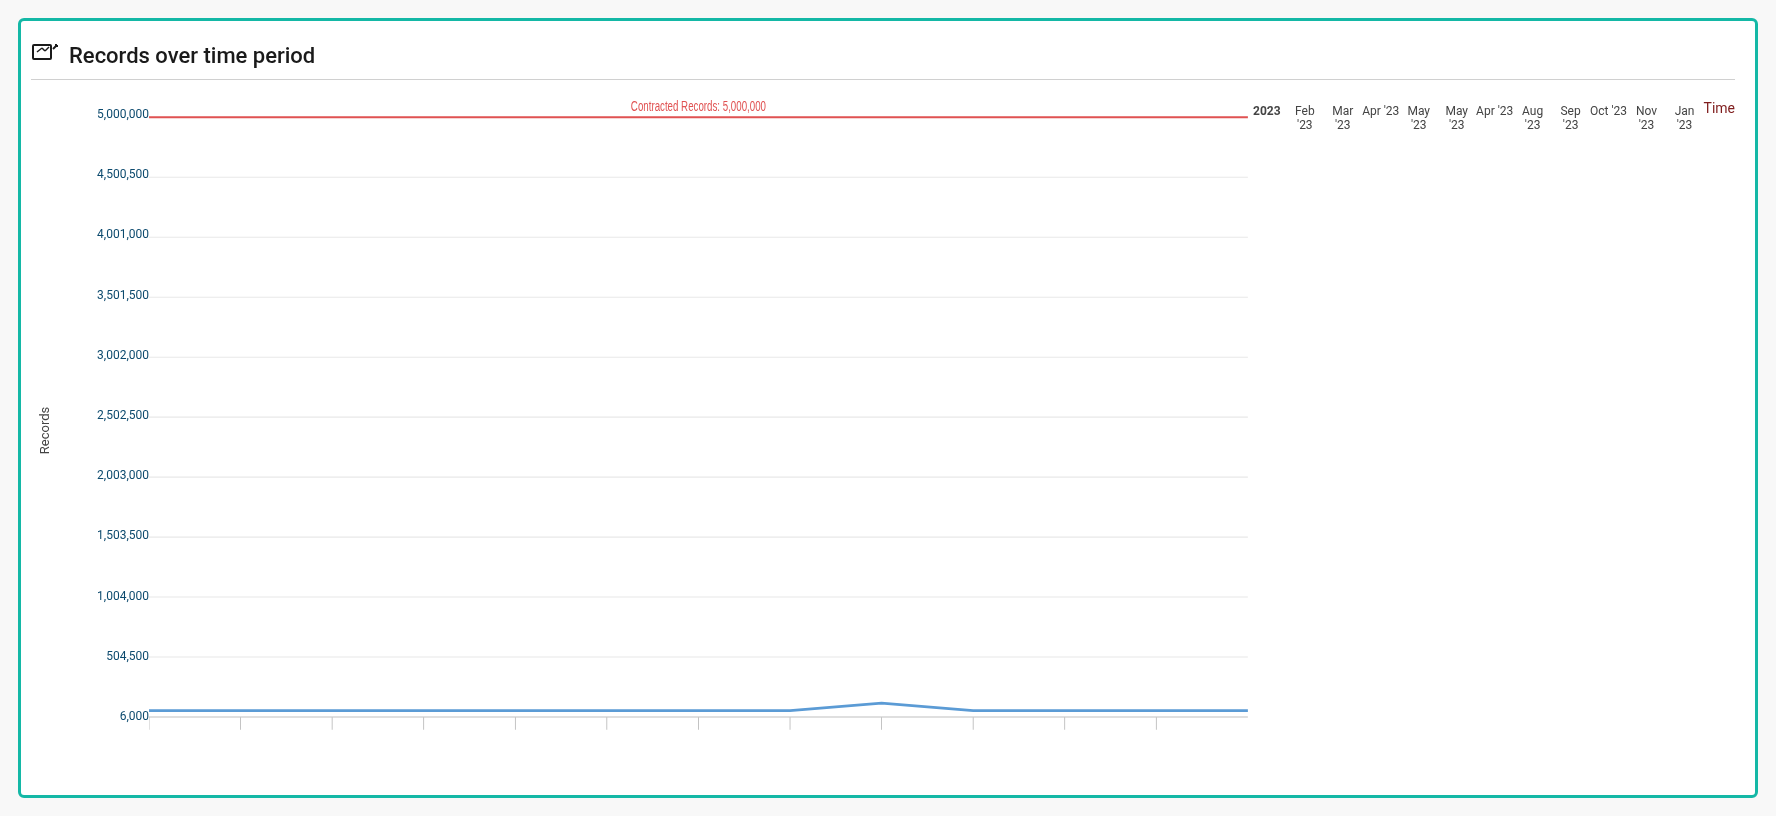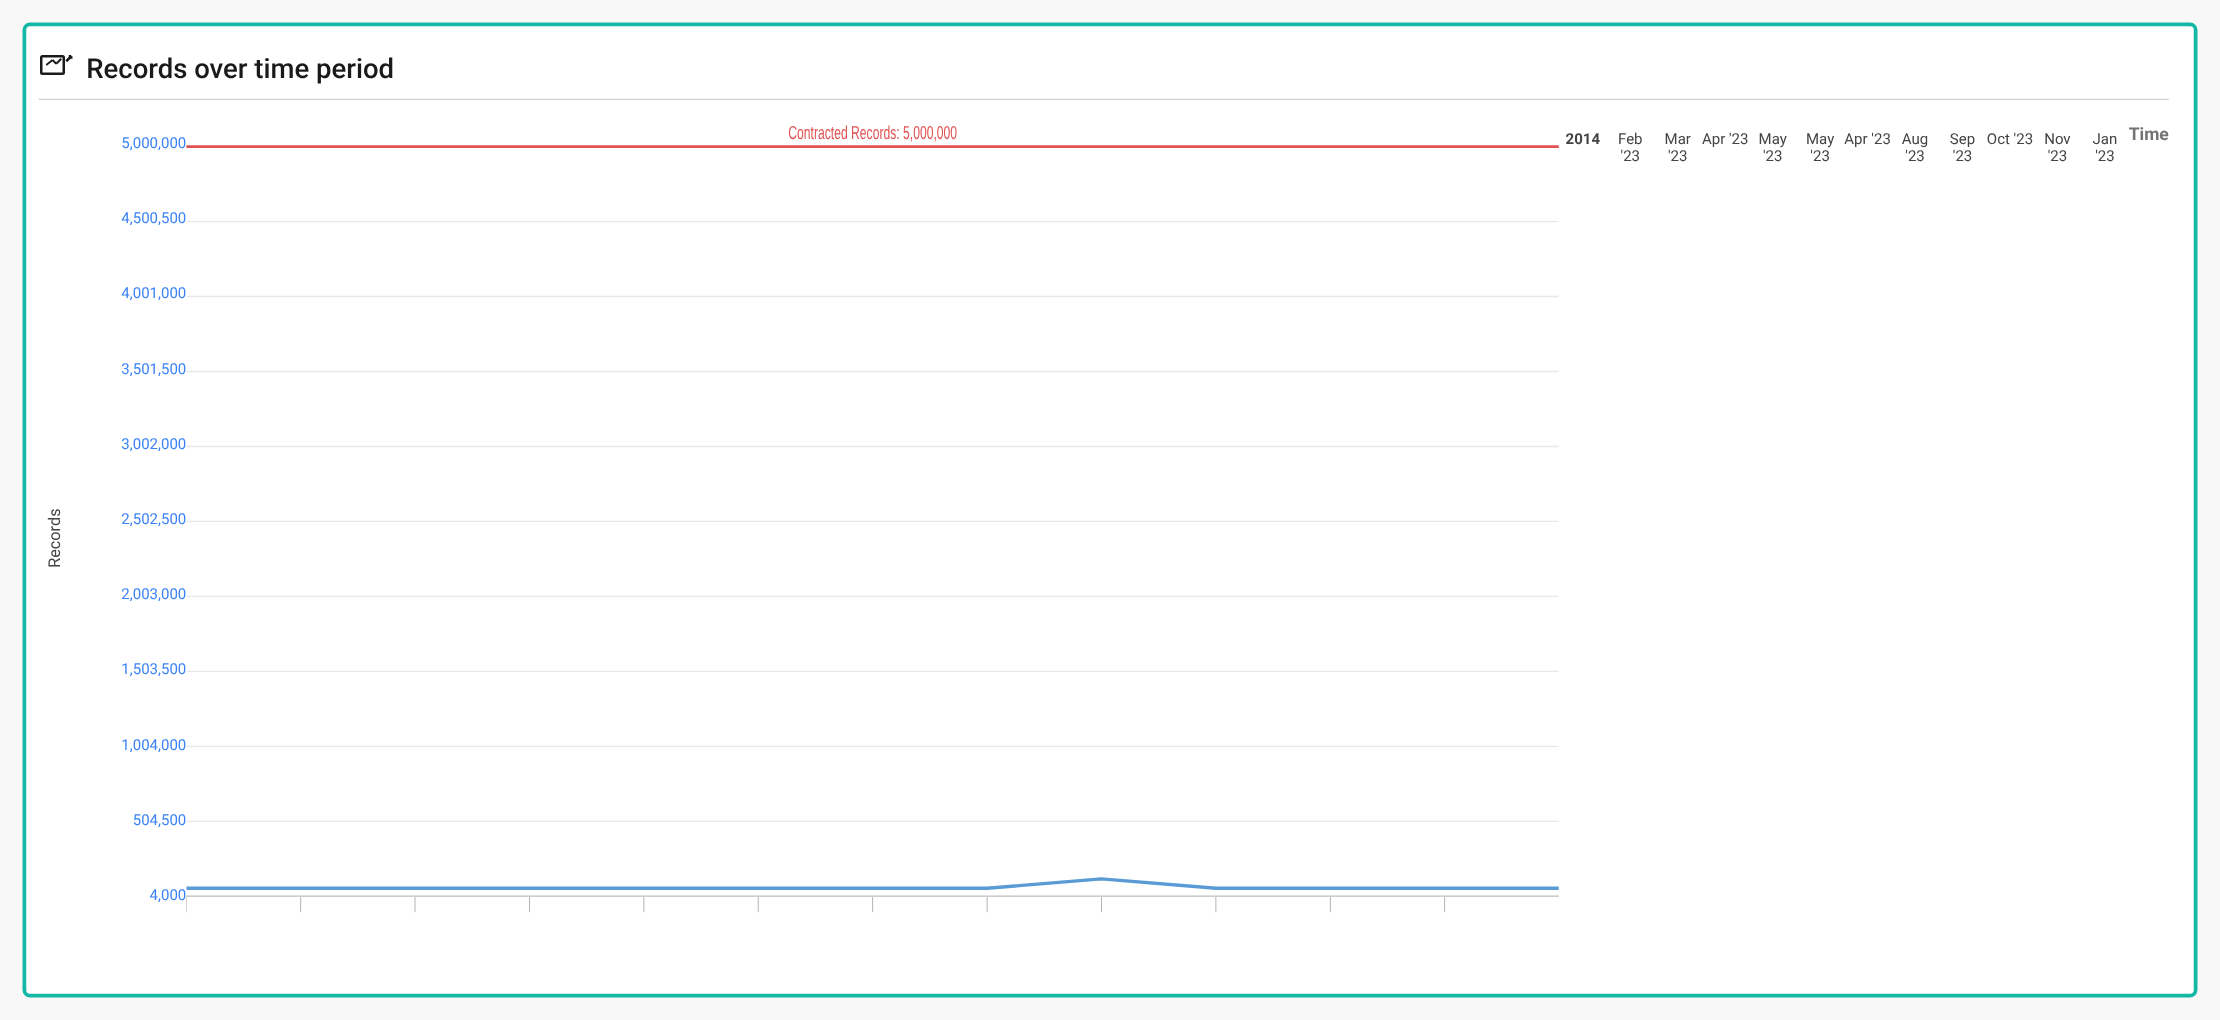--- a/index.html
+++ b/index.html
@@ -62,21 +62,21 @@
       flex-direction: column;
       justify-content: space-between;
       align-items: flex-end;
       width: 90px;
       flex-shrink: 0;
       padding-bottom: 40px;
       padding-top: 10px;
     }
     .y-tick {
       font-size: 12px;
-      color: #3b82f6;
+      color: #0c4a6e;
       text-align: left;
       line-height: 1;
     }
     .plot-area {
       flex: 1;
       position: relative;
       display: flex;
       flex-direction: row;
     }
     .svg-chart {
@@ -94,22 +94,22 @@
       color: #444;
       text-align: center;
       flex: 1;
     }
     .x-tick.bold {
       font-weight: 700;
     }
     .x-axis-title {
       text-align: center;
       font-size: 14px;
-      font-weight: 700;
-      color: #737373;
+      font-weight: 400;
+      color: #7f1d1d;
       margin-top: 2px;
     }
   </style>
 </head>
 <body>
 
 <div class="chart-container">
   <div class="chart-title-row">
     <svg class="chart-title-icon" viewBox="0 0 28 28" fill="none" xmlns="http://www.w3.org/2000/svg">
       <rect x="2" y="4" width="18" height="14" rx="1" stroke="#1a1a1a" stroke-width="2" fill="none"></rect>
@@ -131,21 +131,21 @@
     <span class="y-tick">5,000,000</span>
         <span class="y-tick">4,500,500</span>
         <span class="y-tick">4,001,000</span>
         <span class="y-tick">3,501,500</span>
         <span class="y-tick">3,002,000</span>
         <span class="y-tick">2,502,500</span>
         <span class="y-tick">2,003,000</span>
         <span class="y-tick">1,503,500</span>
         <span class="y-tick">1,004,000</span>
         <span class="y-tick">504,500</span>
-        <span class="y-tick">4,000</span>
+        <span class="y-tick">6,000</span>
       </div>
     <div class="plot-area">
       <svg class="svg-chart" id="main-svg" viewBox="0 0 1580 620" preserveAspectRatio="none">
 
         <line x1="0" y1="18" x2="1580" y2="18" stroke="#e8e8e8" stroke-width="1"></line>
         <line x1="0" y1="74" x2="1580" y2="74" stroke="#e8e8e8" stroke-width="1"></line>
         <line x1="0" y1="130" x2="1580" y2="130" stroke="#e8e8e8" stroke-width="1"></line>
         <line x1="0" y1="186" x2="1580" y2="186" stroke="#e8e8e8" stroke-width="1"></line>
         <line x1="0" y1="242" x2="1580" y2="242" stroke="#e8e8e8" stroke-width="1"></line>
         <line x1="0" y1="298" x2="1580" y2="298" stroke="#e8e8e8" stroke-width="1"></line>
@@ -170,21 +170,21 @@
 
         <line x1="0" y1="578" x2="1580" y2="578" stroke="#cccccc" stroke-width="1"></line>
 
         <line x1="0" y1="18" x2="1580" y2="18" stroke="#e05252" stroke-width="2" stroke-dasharray="none"></line>
 
         <text x="790" y="12" text-anchor="middle" font-size="14" fill="#e05252" font-family="-apple-system, BlinkMacSystemFont, 'Segoe UI', sans-serif">Contracted Records: 5,000,000</text>
 
         <polyline points="0,572 131.7,572 263.3,572 395,572 526.7,572 658.3,572 790,572 921.7,572 1053.3,565 1185,572 1316.7,572 1448.3,572 1580,572" fill="none" stroke="#5b9bd5" stroke-width="2.5"></polyline>
       </svg>
       <div class="x-axis-labels" id="x-axis-labels">
-      <span class="x-tick bold">2014</span>
+      <span class="x-tick bold">2023</span>
           <span class="x-tick">Feb '23</span>
           <span class="x-tick">Mar '23</span>
           <span class="x-tick">Apr '23</span>
           <span class="x-tick">May '23</span>
           <span class="x-tick">May '23</span>
           <span class="x-tick">Apr '23</span>
           <span class="x-tick">Aug '23</span>
           <span class="x-tick">Sep '23</span>
           <span class="x-tick">Oct '23</span>
           <span class="x-tick">Nov '23</span>

